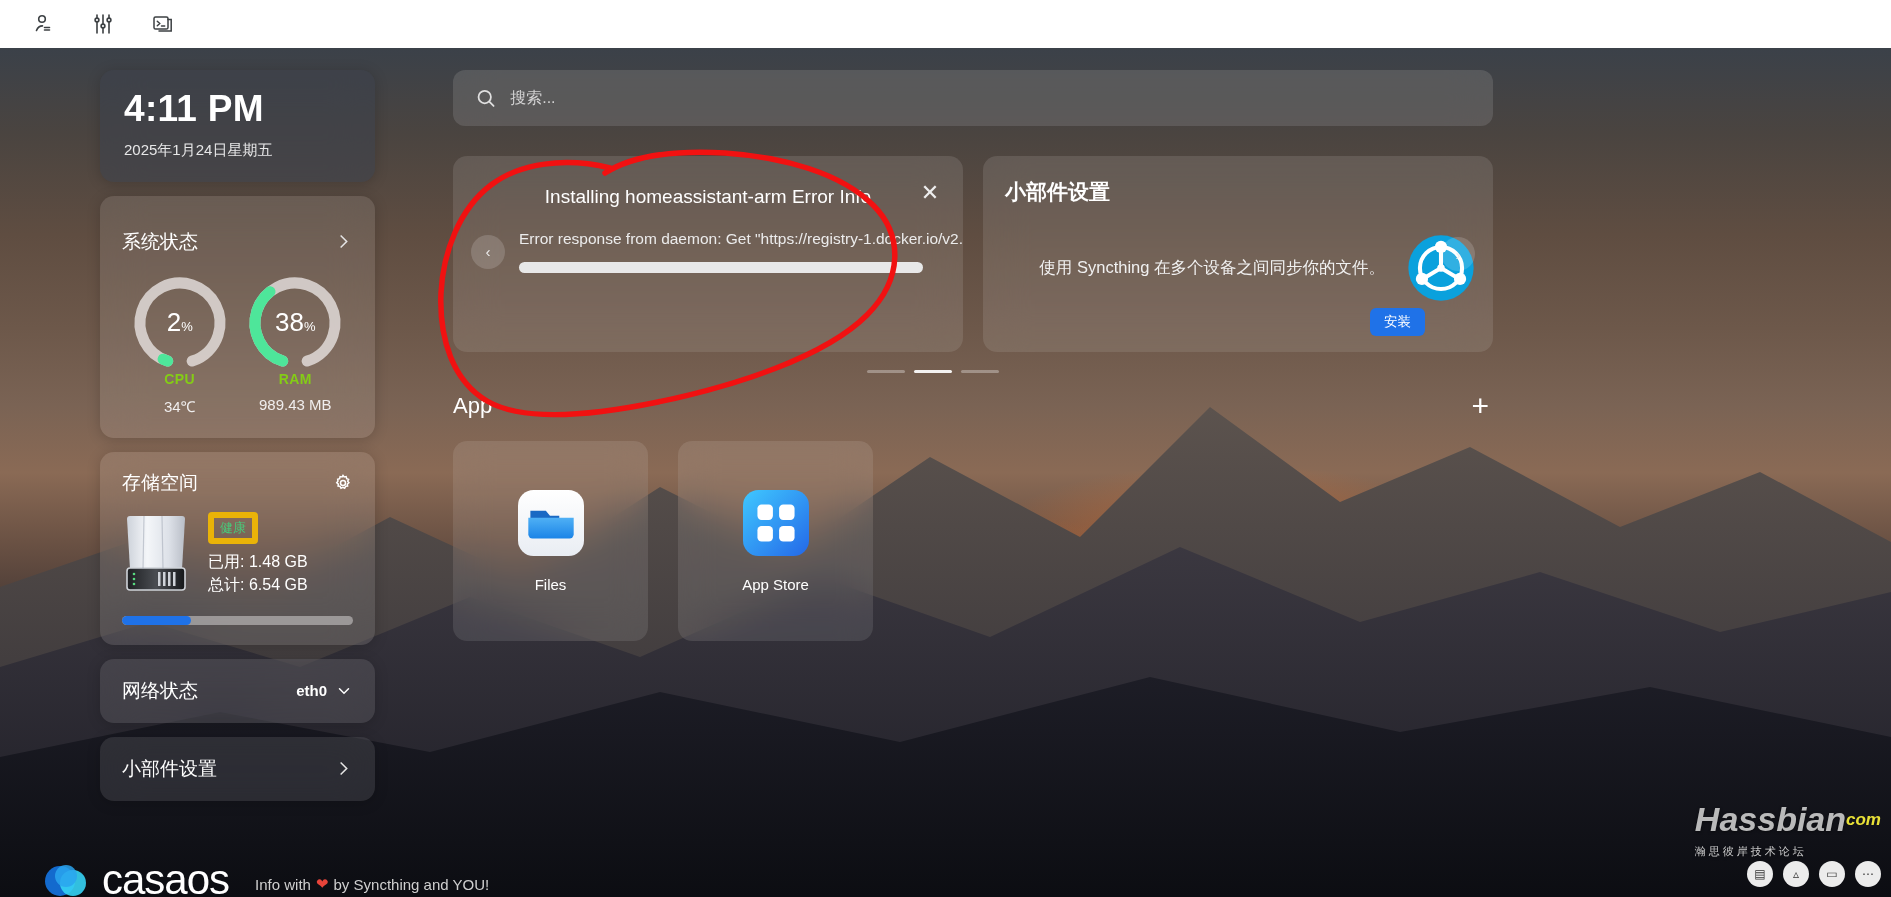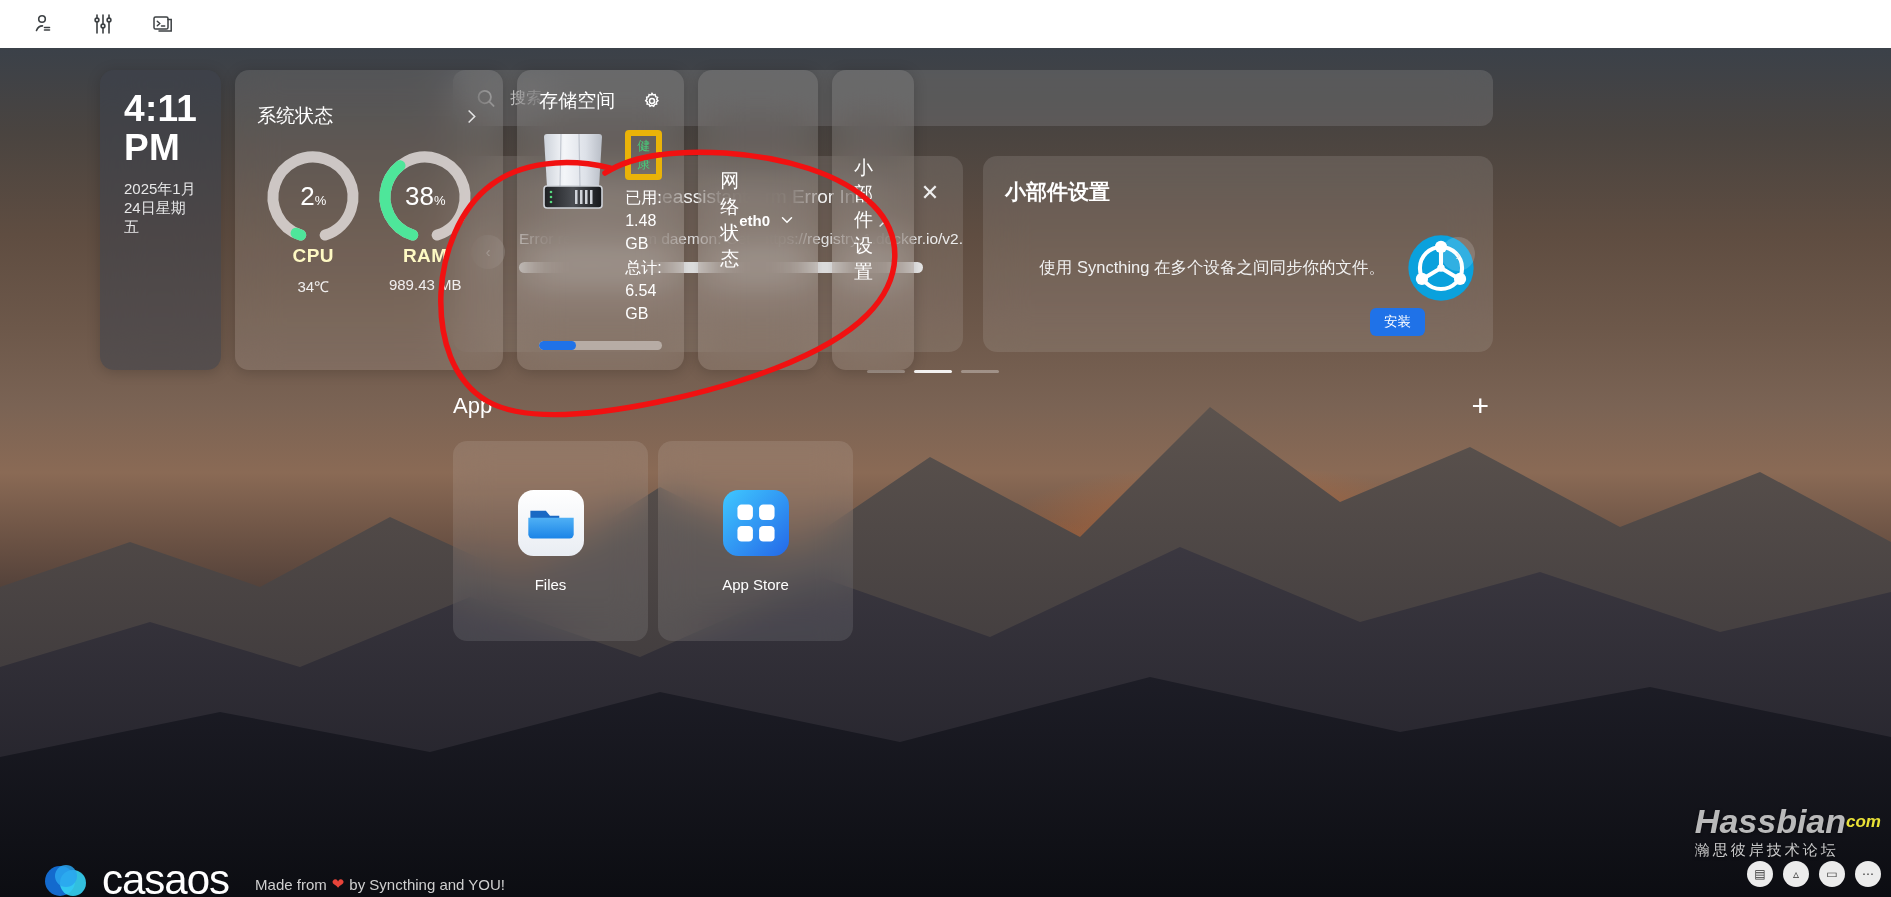--- a/index.html
+++ b/index.html
@@ -60,21 +60,21 @@
       radial-gradient(ellipse 200px 70px at 700px 170px, rgba(230,120,70,.18), rgba(230,120,70,0) 72%);
   }
   .mountain {
     position: absolute; left: 0; bottom: 0; width: 1891px; height: 560px;
   }
 
   
   .widgets {
     position: absolute; left: 100px; top: 22px;
     width: 275px;
-    display: flex; flex-direction: row; gap: 14px;
+    display: flex; flex-direction: column; gap: 14px;
     z-index: 20;
   }
   .card {
     border-radius: 14px;
     background: rgba(255,255,255,0.09);
     backdrop-filter: blur(22px);
     -webkit-backdrop-filter: blur(22px);
     box-shadow: 0 2px 14px rgba(0,0,0,.18);
   }
   .clock-card { padding: 20px 24px 22px 24px; background: rgba(60,66,76,0.55); }
@@ -95,21 +95,21 @@
   }
   .gauges { display: flex; justify-content: space-around; margin-top: 16px; }
   .gauge { position: relative; width: 112px; text-align: center; }
   .gauge svg { display: block; margin: 0 auto; }
   .gauge-val {
     position: absolute; top: 36px; left: 0; right: 0;
     font-size: 26px; color: #fff; font-weight: 400;
   }
   .gauge-val span { font-size: 13px; }
   .gauge-label {
-    font-size: 19px; color: #fef9c3; font-weight: 600;
+    font-size: 14px; color: #84cc16; font-weight: 600;
     margin-top: -4px; letter-spacing: .4px;
   }
   .gauge-sub { font-size: 15px; color: #f0eeee; margin-top: 9px; }
 
   .storage-card { padding: 18px 22px 20px 22px; background: rgba(255,255,255,0.10); }
   .storage-body { display: flex; gap: 18px; margin-top: 14px; align-items: flex-start; }
   .disk { width: 68px; flex: none; }
   .storage-info { padding-top: 2px; }
   .badge {
     display: inline-block;
@@ -214,21 +214,21 @@
   .dot { width: 38px; height: 3px; border-radius: 2px; background: rgba(255,255,255,0.32); cursor: pointer; }
   .dot.active { background: rgba(255,255,255,0.92); }
 
   .app-head {
     display: flex; align-items: center; justify-content: space-between;
     margin-top: 18px; padding-right: 4px;
   }
   .app-label { color: #fff; font-size: 22px; }
   .plus { color: #fff; font-size: 30px; line-height: 1; cursor: pointer; font-weight: 300; }
 
-  .app-grid { display: flex; gap: 10px; margin-top: 20px; }
+  .app-grid { display: flex; gap: 30px; margin-top: 20px; }
   .app-tile {
     width: 195px; height: 200px; border-radius: 14px;
     background: rgba(255,255,255,0.10);
     backdrop-filter: blur(18px);
     display: flex; flex-direction: column;
     align-items: center; justify-content: center;
     cursor: pointer;
   }
   .app-icon { width: 66px; height: 66px; }
   .app-name { color: #fff; font-size: 15px; margin-top: 20px; }
@@ -248,22 +248,22 @@
   .wm-main {
     font-size: 34px; font-style: italic; font-weight: 700;
     color: rgba(225,225,225,0.82);
     text-shadow: 0 1px 3px rgba(0,0,0,.5);
   }
   .wm-com {
     font-size: 17px; font-style: italic; font-weight: 700;
     color: #e9e137; vertical-align: super;
   }
   .wm-sub {
-    font-size: 15px; color: rgba(235,235,235,0.85);
-    letter-spacing: 3px; margin-top: 4px;
+    font-size: 11px; color: rgba(235,235,235,0.85);
+    letter-spacing: 3px; margin-top: 10px;
     text-shadow: 0 1px 3px rgba(0,0,0,.5);
   }
   .wm-icons { display: flex; gap: 10px; justify-content: flex-end; margin-top: 4px; }
   .wm-ico {
     width: 26px; height: 26px; border-radius: 50%;
     background: rgba(255,255,255,0.92);
     display: flex; align-items: center; justify-content: center;
     color: #333; font-size: 12px;
   }
 
@@ -572,19 +572,19 @@
   <div class="footer">
     <div class="casa-logo">
       <svg width="54" height="42" viewBox="0 0 54 42">
         <circle cx="20" cy="22" r="15" fill="#1470d8" opacity=".95"></circle>
         <circle cx="33" cy="24" r="13" fill="#36d3f5" opacity=".9"></circle>
         <circle cx="26" cy="17" r="11" fill="#2aa5ef" opacity=".85"></circle>
       </svg>
       <div class="casa-word">casaos</div>
     </div>
     <div class="made-with">
-      <span>Made from</span>
+      <span>Info with</span>
       <span class="heart">❤</span>
       <span>by Syncthing and YOU!</span>
     </div>
   </div>
 
 </div>
 
 </body></html>

